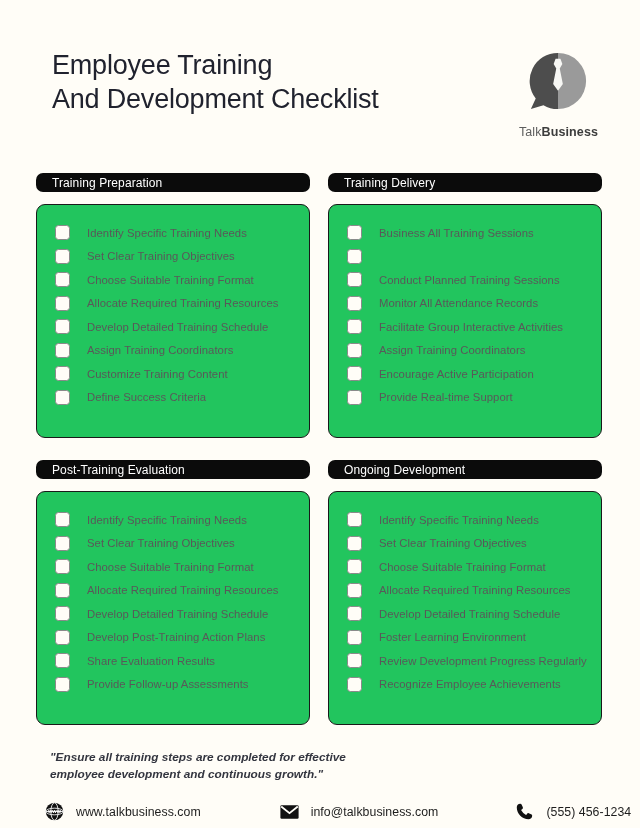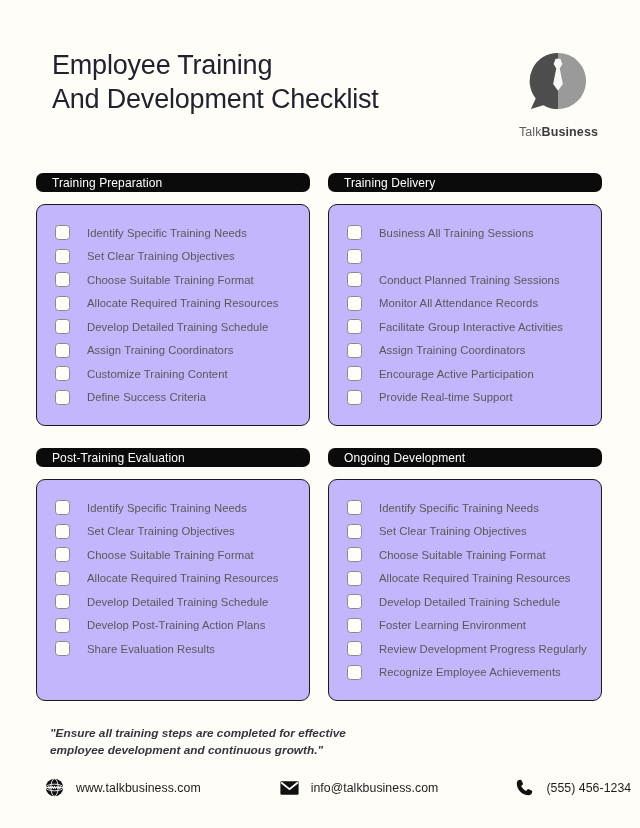--- a/index.html
+++ b/index.html
@@ -70,22 +70,22 @@
     align-items: center;
     padding: 0 16px;
     font-size: 12px;
     letter-spacing: 0.1px;
   }
 
   .section-card {
     margin-top: 12px;
     border: 1.6px solid #1a1a1a;
     border-radius: 9px;
-    background: #c4b5fd;
-    padding: 16px 14px 16px 18px;
+    background: #22c55e;
+    padding: 16px 14px 28px 18px;
     flex: 1;
   }
   .item {
     display: flex;
     align-items: center;
     height: 23.5px;
   }
   .checkbox {
     width: 15px;
     height: 15px;
@@ -259,20 +259,24 @@
             <span class="checkbox"></span>
             <span class="item-label">Develop Detailed Training Schedule</span>
           </div>
         <div class="item">
             <span class="checkbox"></span>
             <span class="item-label">Develop Post-Training Action Plans</span>
           </div>
         <div class="item">
             <span class="checkbox"></span>
             <span class="item-label">Share Evaluation Results</span>
+          </div>
+        <div class="item">
+            <span class="checkbox"></span>
+            <span class="item-label">Provide Follow-up Assessments</span>
           </div>
       </div>
     </div>
 
     <div class="section">
       <div class="section-header">Ongoing Development</div>
       <div class="section-card">
         <div class="item">
             <span class="checkbox"></span>
             <span class="item-label">Identify Specific Training Needs</span>

